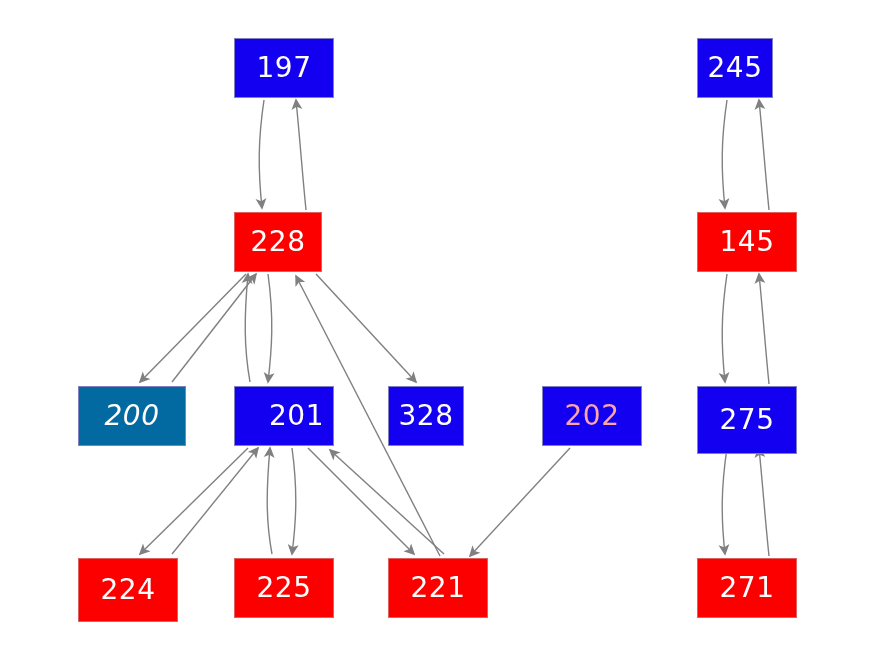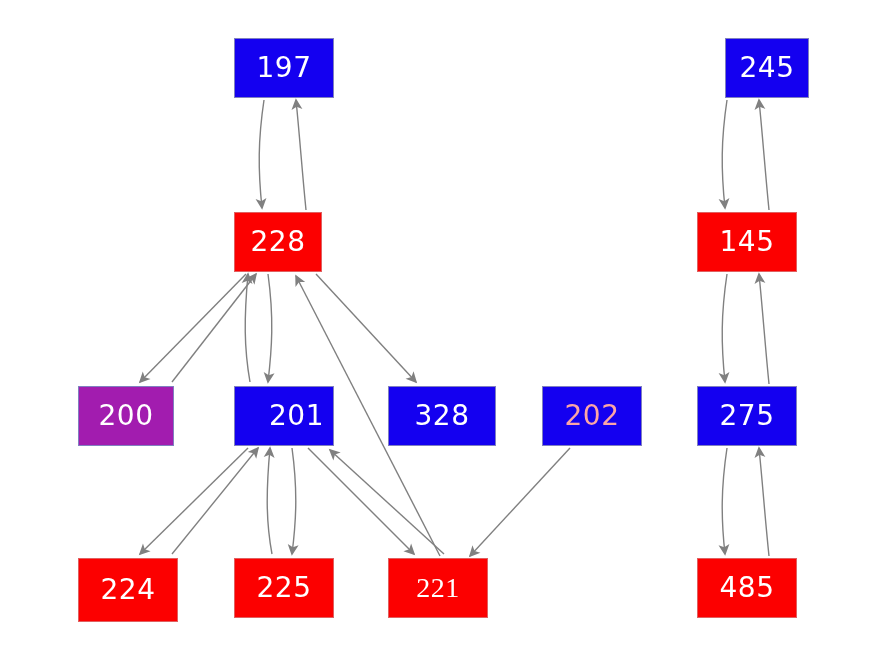--- a/index.html
+++ b/index.html
@@ -74,50 +74,50 @@
         <path d="M 272,554 C 266,522 266,492 270,448" fill="none" stroke="#808080" stroke-width="1.4" marker-end="url(#arrowhead)"></path>
         <path d="M 308,448 L 414,554" fill="none" stroke="#808080" stroke-width="1.4" marker-end="url(#arrowhead)"></path>
         <path d="M 444,554 L 330,450" fill="none" stroke="#808080" stroke-width="1.4" marker-end="url(#arrowhead)"></path>
         <path d="M 570,448 L 470,556" fill="none" stroke="#808080" stroke-width="1.4" marker-end="url(#arrowhead)"></path>
       </g>
   </svg>
   <div id="node-group">
       <div class="node" style="left: 234px; top: 38px; width: 100px; height: 60px; background: rgb(20, 0, 240); border: 1px solid rgb(128, 128, 192); color: rgb(255, 255, 255);">
         <span class="node-label">197</span>
       </div>
-      <div class="node" style="left: 725px; top: 38px; width: 84px; height: 60px; background: rgb(20, 0, 240); border: 1px solid rgb(128, 128, 192); color: rgb(255, 255, 255);">
+      <div class="node" style="left: 697px; top: 38px; width: 76px; height: 60px; background: rgb(20, 0, 240); border: 1px solid rgb(128, 128, 192); color: rgb(255, 255, 255);">
         <span class="node-label">245</span>
       </div>
       <div class="node" style="left: 234px; top: 212px; width: 88px; height: 60px; background: rgb(252, 0, 0); border: 1px solid rgb(224, 96, 96); color: rgb(255, 255, 255);">
         <span class="node-label">228</span>
       </div>
       <div class="node" style="left: 697px; top: 212px; width: 100px; height: 60px; background: rgb(252, 0, 0); border: 1px solid rgb(224, 96, 96); color: rgb(255, 255, 255);">
         <span class="node-label">145</span>
       </div>
-      <div class="node" style="left: 78px; top: 386px; width: 96px; height: 60px; background: #a21caf; border: 1px solid rgb(128, 128, 192); color: rgb(255, 255, 255);">
+      <div class="node" style="left: 78px; top: 386px; width: 108px; height: 60px; background: #0369a1; border: 1px solid rgb(128, 128, 192); color: rgb(255, 255, 255); font-style: italic;">
         <span class="node-label">200</span>
       </div>
       <div class="node" style="left: 234px; top: 386px; width: 100px; height: 60px; background: rgb(20, 0, 240); border: 1px solid rgb(128, 128, 192); color: rgb(255, 255, 255); padding-left: 25px;">
         <span class="node-label">201</span>
       </div>
-      <div class="node" style="left: 388px; top: 386px; width: 108px; height: 60px; background: rgb(20, 0, 240); border: 1px solid rgb(128, 128, 192); color: rgb(255, 255, 255);">
+      <div class="node" style="left: 388px; top: 386px; width: 76px; height: 60px; background: rgb(20, 0, 240); border: 1px solid rgb(128, 128, 192); color: rgb(255, 255, 255);">
         <span class="node-label">328</span>
       </div>
       <div class="node" style="left: 542px; top: 386px; width: 100px; height: 60px; background: rgb(20, 0, 240); border: 1px solid rgb(128, 128, 192); color: #fca5a5;">
         <span class="node-label">202</span>
       </div>
-      <div class="node" style="left: 697px; top: 386px; width: 100px; height: 60px; background: rgb(20, 0, 240); border: 1px solid rgb(128, 128, 192); color: rgb(255, 255, 255);">
+      <div class="node" style="left: 697px; top: 386px; width: 100px; height: 68px; background: rgb(20, 0, 240); border: 1px solid rgb(128, 128, 192); color: rgb(255, 255, 255);">
         <span class="node-label">275</span>
       </div>
       <div class="node" style="left: 78px; top: 558px; width: 100px; height: 64px; background: rgb(252, 0, 0); border: 1px solid rgb(224, 96, 96); color: rgb(255, 255, 255);">
         <span class="node-label">224</span>
       </div>
       <div class="node" style="left: 234px; top: 558px; width: 100px; height: 60px; background: rgb(252, 0, 0); border: 1px solid rgb(224, 96, 96); color: rgb(255, 255, 255); justify-content: center;">
         <span class="node-label">225</span>
       </div>
-      <div class="node" style="left: 388px; top: 558px; width: 100px; height: 60px; background: rgb(252, 0, 0); border: 1px solid rgb(224, 96, 96); color: rgb(255, 255, 255); font-family: Liberation Serif, serif;">
+      <div class="node" style="left: 388px; top: 558px; width: 100px; height: 60px; background: rgb(252, 0, 0); border: 1px solid rgb(224, 96, 96); color: rgb(255, 255, 255);">
         <span class="node-label">221</span>
       </div>
       <div class="node" style="left: 697px; top: 558px; width: 100px; height: 60px; background: rgb(252, 0, 0); border: 1px solid rgb(224, 96, 96); color: rgb(255, 255, 255);">
-        <span class="node-label">485</span>
+        <span class="node-label">271</span>
       </div>
     </div>
 </div>
 
 </body></html>

